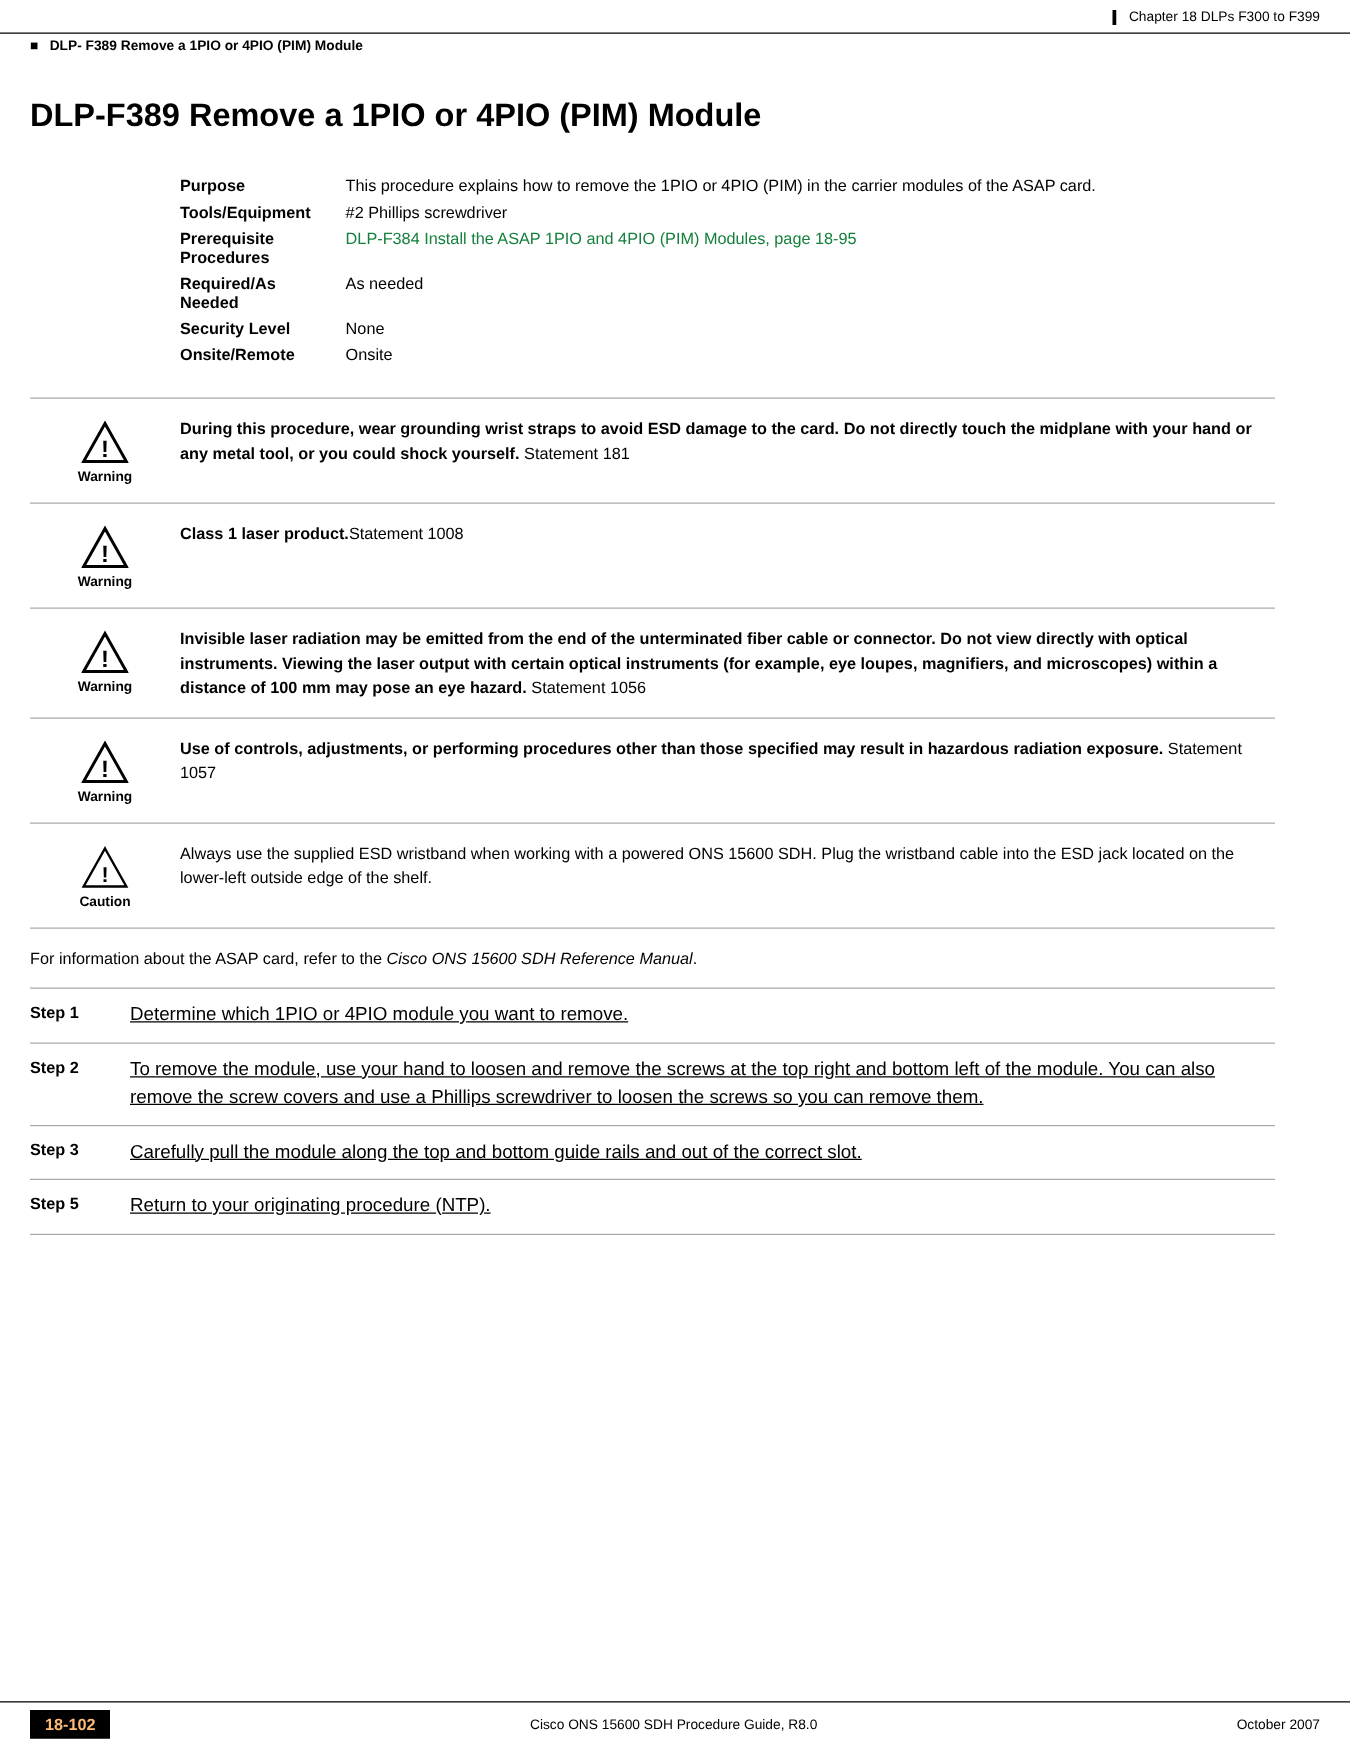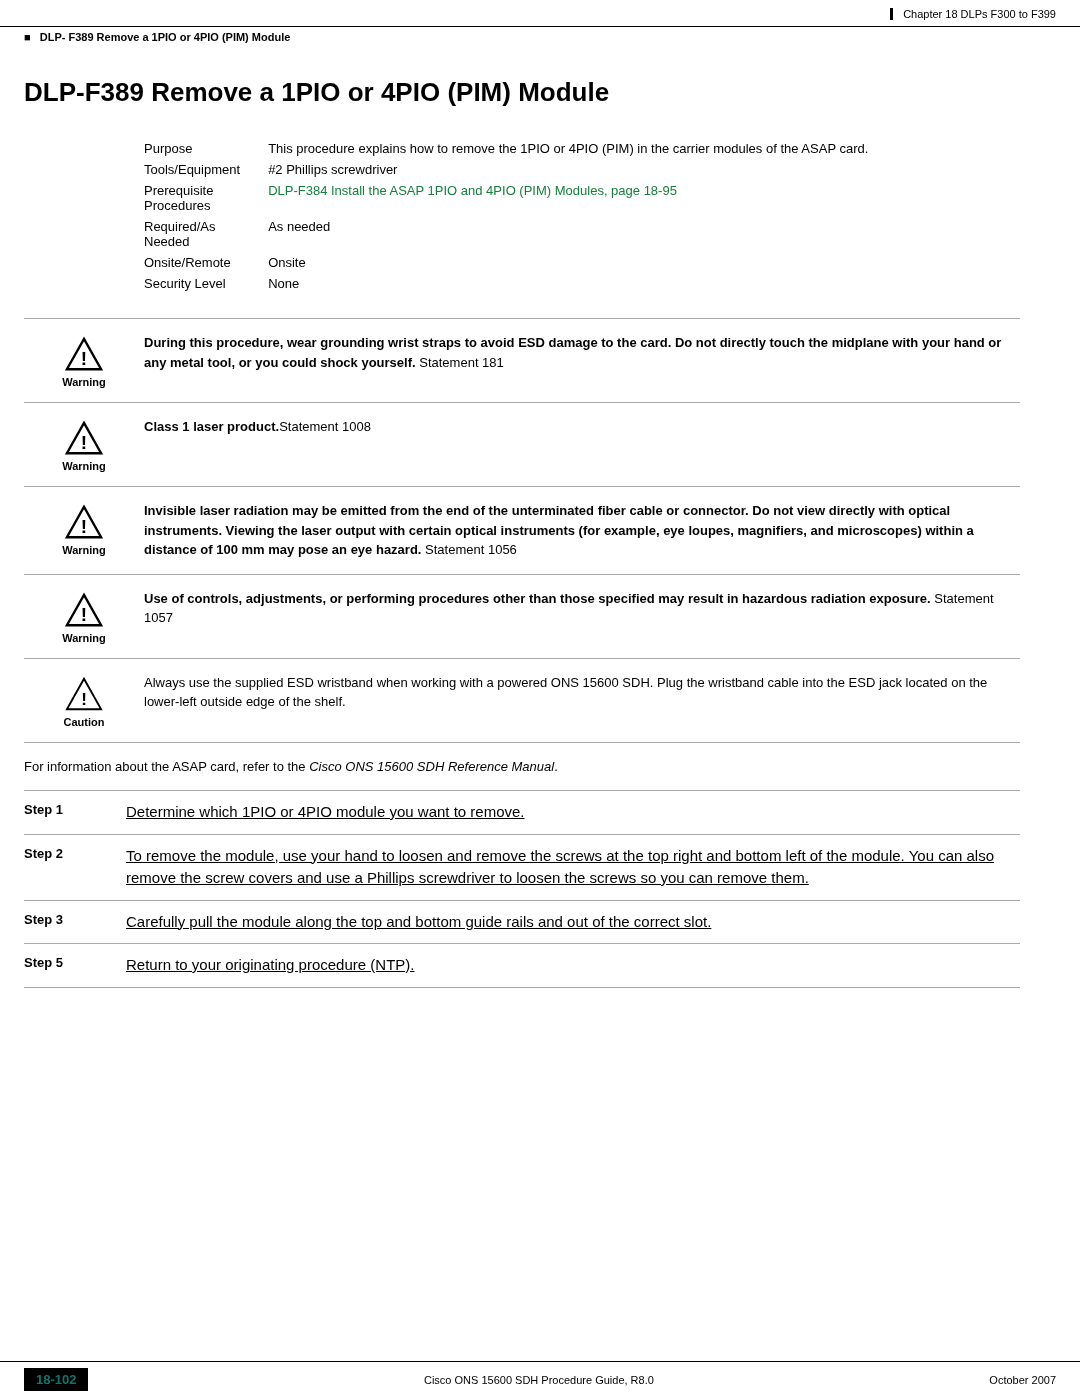--- a/index.html
+++ b/index.html
@@ -54,21 +54,21 @@
       width: 100%;
       margin-bottom: 24px;
       border-collapse: collapse;
     }
     .info-table td {
       padding: 3px 8px 3px 0;
       vertical-align: top;
       font-size: 13px;
     }
     .info-table td:first-child {
-      font-weight: normal;
+      font-weight: bold;
       width: 220px;
       padding-left: 120px;
     }
     .info-table td:last-child {
       padding-left: 20px;
       margin-top: 44px;
     }
     .link-blue {
       color: #15803d;
       text-decoration: none;
@@ -108,21 +108,20 @@
 
     
     .steps-section {
       margin-top: 0;
     }
     .step-row {
       display: flex;
       align-items: flex-start;
       border-top: 1px solid #aaa;
       padding: 10px 0;
-      gap: 22px;
     }
     .step-label {
       width: 80px;
       min-width: 80px;
       font-weight: bold;
       font-size: 13px;
       padding-top: 1px;
     }
     .step-text {
       flex: 1;
@@ -143,21 +142,21 @@
       align-items: center;
       justify-content: space-between;
     }
     .footer-left {
       display: flex;
       align-items: center;
       gap: 16px;
     }
     .footer-page-badge {
       background: #000;
-      color: #0f766e;
+      color: #fdba74;
       font-weight: bold;
       font-size: 13px;
       padding: 4px 12px;
     }
     .footer-center {
       font-size: 11px;
     }
     .footer-right {
       font-size: 11px;
     }
@@ -211,26 +210,26 @@
         </tr>
         <tr>
           <td>Prerequisite Procedures</td>
           <td><a href="#" class="link-blue">DLP-F384 Install the ASAP 1PIO and 4PIO (PIM) Modules, page 18-95</a></td>
         </tr>
         <tr>
           <td>Required/As Needed</td>
           <td>As needed</td>
         </tr>
         <tr>
+          <td>Security Level</td>
+          <td>None</td>
+        </tr>
+        <tr>
           <td>Onsite/Remote</td>
           <td>Onsite</td>
-        </tr>
-        <tr>
-          <td>Security Level</td>
-          <td>None</td>
         </tr>
       </tbody>
   </table>
 
   <div id="notices-container">
       <div class="notice-block">
         <div class="notice-label-col">
           <div class="warn-icon"><svg viewBox="0 0 40 38" xmlns="http://www.w3.org/2000/svg">
     <polygon points="20,3 38,35 2,35" fill="none" stroke="#000" stroke-width="2.5"></polygon>
     <text x="20" y="31" text-anchor="middle" font-size="20" font-weight="bold" font-family="Arial">!</text>

